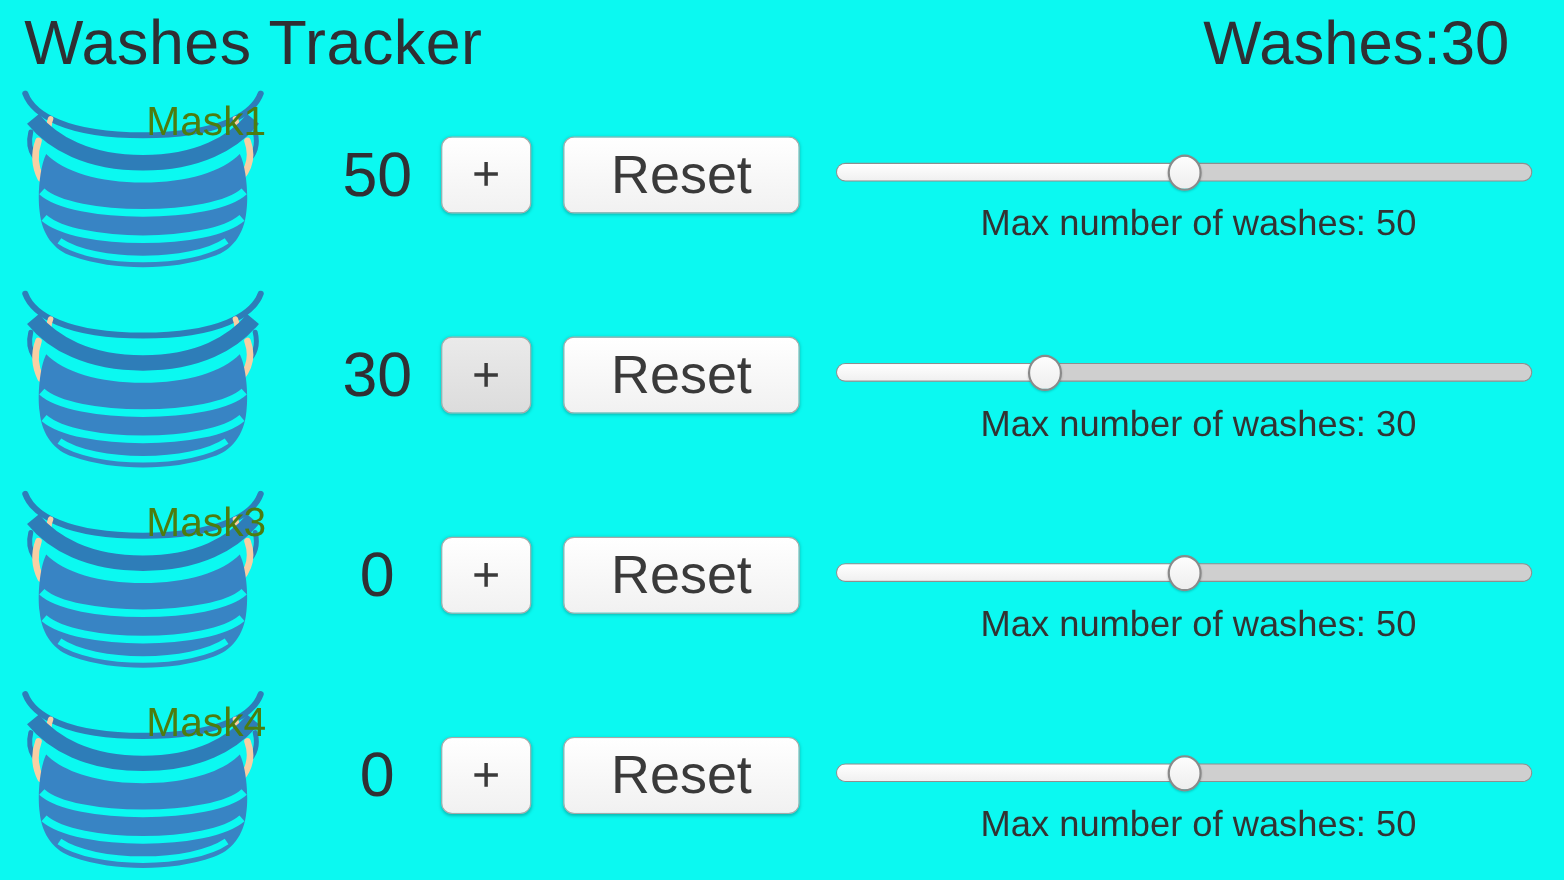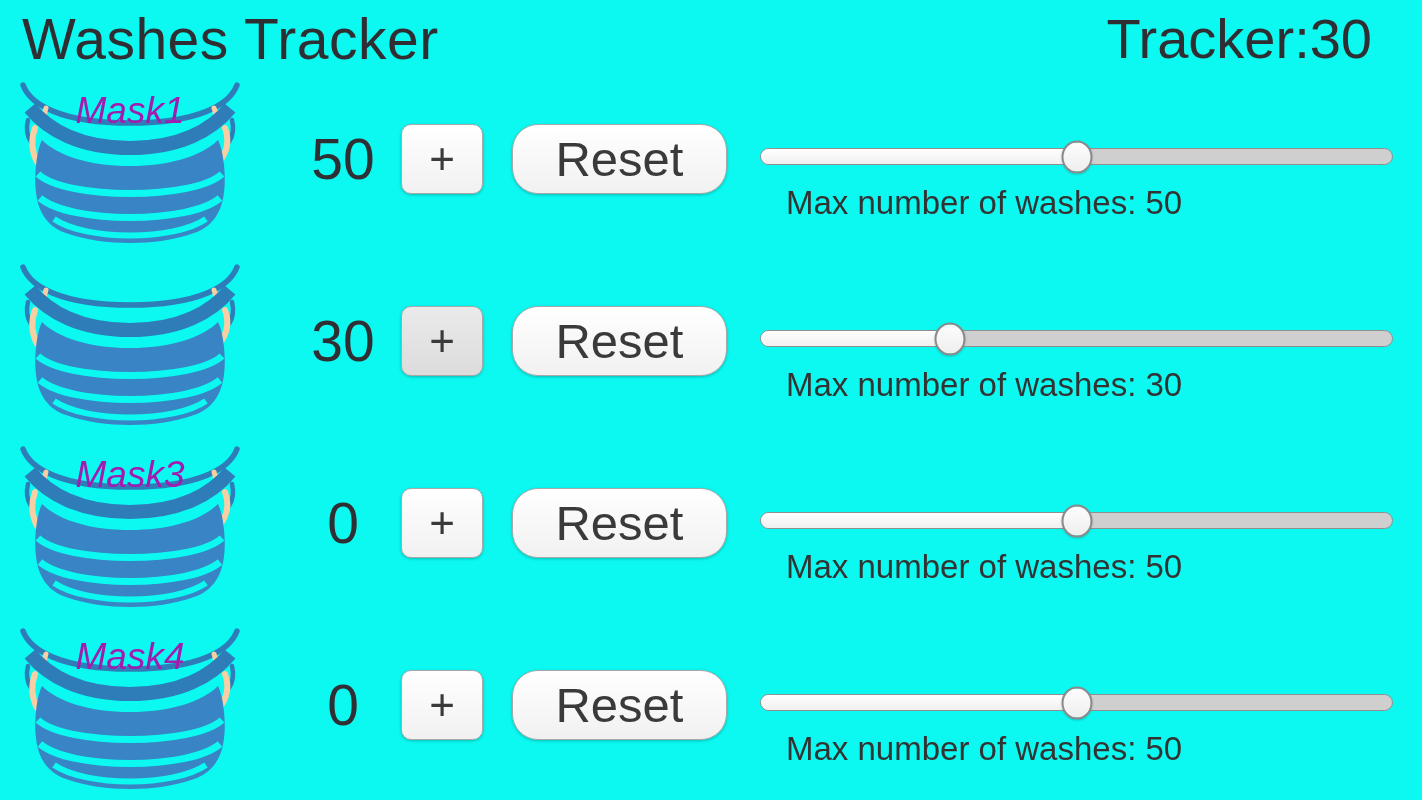--- a/index.html
+++ b/index.html
@@ -20,39 +20,39 @@
   .points {
     position:absolute; right:50px; top:6px;
     font-size:56px; color:#2f2f33; white-space:nowrap;
   }
 
   .row { position:absolute; left:0; width:1422px; height:182px; }
 
   .mask { position:absolute; left:18px; top:0; width:224px; height:162px; }
   .mask-label {
     position:absolute; left:18px; top:8px; width:224px;
-    text-align:center; font-size:37px; color:#a21caf;font-style:italic;
+    text-align:right; font-size:37px; color:#4d7c0f;
   }
 
   .count {
     position:absolute; left:288px; top:42px; width:110px; height:70px;
     line-height:70px; font-size:57px; color:#303034;text-align:center;
   }
 
   .btn {
     position:absolute; top:42px; height:70px;
     display:flex; align-items:center; justify-content:center;
     background:linear-gradient(#ffffff,#f1f1f1);
     border:1px solid #a9a9a9; border-radius:10px;
     box-shadow:0 1px 3px rgba(0,0,0,.25);
     color:#3a3a3a; cursor:pointer;
     font-family:"Liberation Sans","DejaVu Sans",sans-serif;
   }
   .btn.plus  { left:401px; width:82px;  font-size:44px; font-weight:300; }
-  .btn.reset { left:512px; width:215px; font-size:49px;border-radius:26px; }
+  .btn.reset { left:512px; width:215px; font-size:49px; }
   .btn.pressed { background:linear-gradient(#eaeaea,#dcdcdc); }
 
   .slider { position:absolute; left:760px; top:66px; width:633px; height:17px; cursor:pointer; }
   .track {
     position:absolute; left:0; top:0; right:0; bottom:0;
     background:#cfcfcf; border:1px solid #8f8f8f; border-radius:9px;
     overflow:hidden;
   }
   .fill {
     position:absolute; left:0; top:0; bottom:0; width:50%;
@@ -61,21 +61,21 @@
   .thumb {
     position:absolute; top:50%; left:50%;
     width:31px; height:33px; border-radius:50%;
     background:linear-gradient(#fdfdfd,#eeeeee);
     border:2px solid #8a8a8a;
     transform:translate(-50%,-50%);
     box-shadow:0 1px 2px rgba(0,0,0,.2);
   }
   .maxlabel {
     position:absolute; left:760px; top:102px; width:633px;
-    text-align:left; text-indent:26px;
+    text-align:center; text-indent:26px;
     font-size:33px; color:#333;
     white-space:nowrap;
   }
 </style>
 </head>
 <body style="background: rgb(11, 249, 241);">
 
 <svg width="0" height="0" style="position:absolute">
   <defs>
     <g id="maskshape">
@@ -100,21 +100,21 @@
       <path d="M20 92 C48 118 176 118 204 92" fill="none" stroke="var(--bg)" stroke-width="7"></path>
       <path d="M22 116 C52 142 172 142 202 116" fill="none" stroke="var(--bg)" stroke-width="7"></path>
       <path d="M36 137 C68 159 156 159 188 137" fill="none" stroke="var(--bg)" stroke-width="6"></path>
     </g>
   </defs>
 </svg>
 
 <div class="stage">
 
   <div class="title">Washes Tracker</div>
-  <div class="points"><span>Tracker:</span><span>30</span></div>
+  <div class="points"><span>Washes:</span><span>30</span></div>
 
   <div class="row" style="top:82px">
     <svg class="mask" viewBox="0 0 224 162">
         <use href="#maskshape"></use>
       </svg>
     <div class="mask-label">Mask1</div>
     <div class="count">50</div>
     <button class="btn plus">+</button>
     <button class="btn reset">Reset</button>
     <div class="slider">

